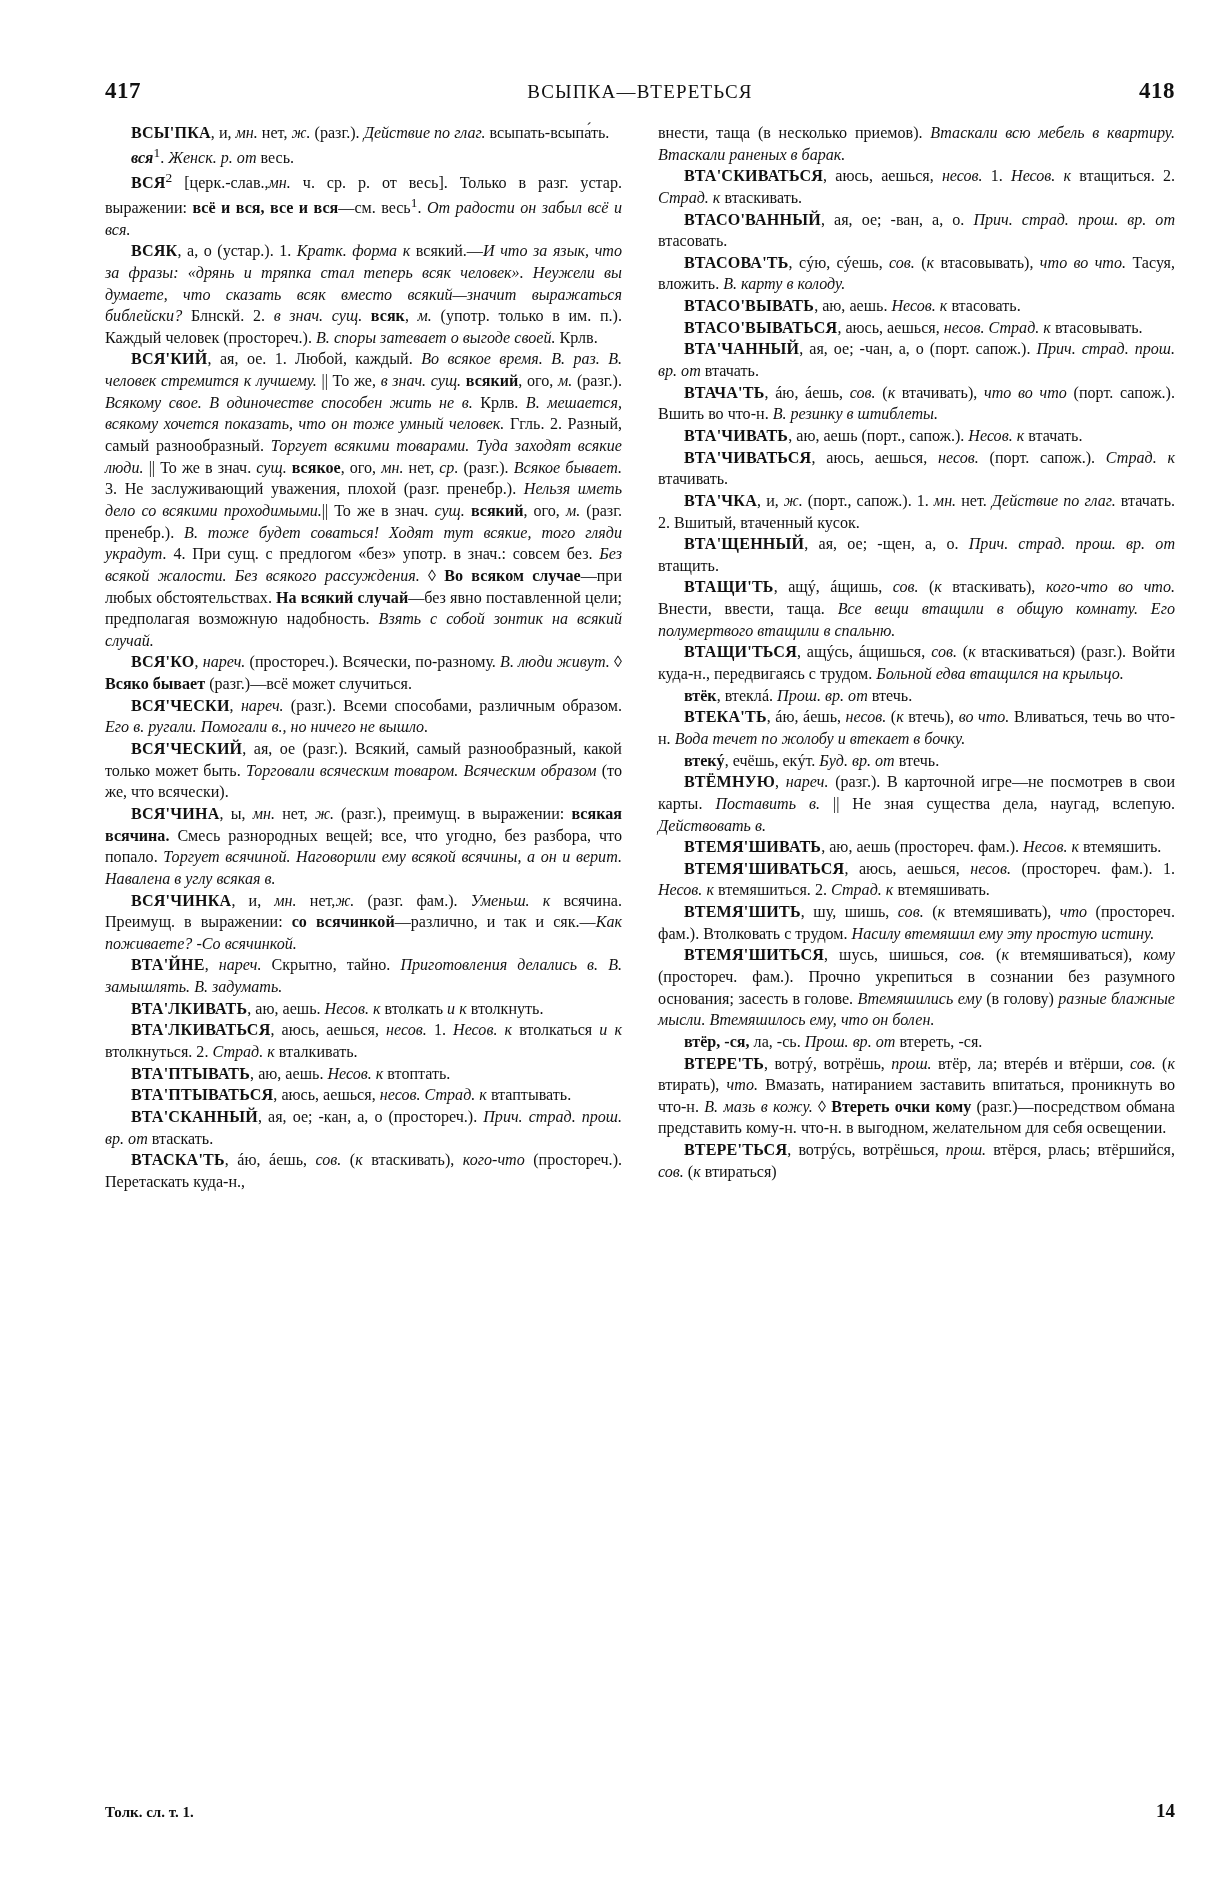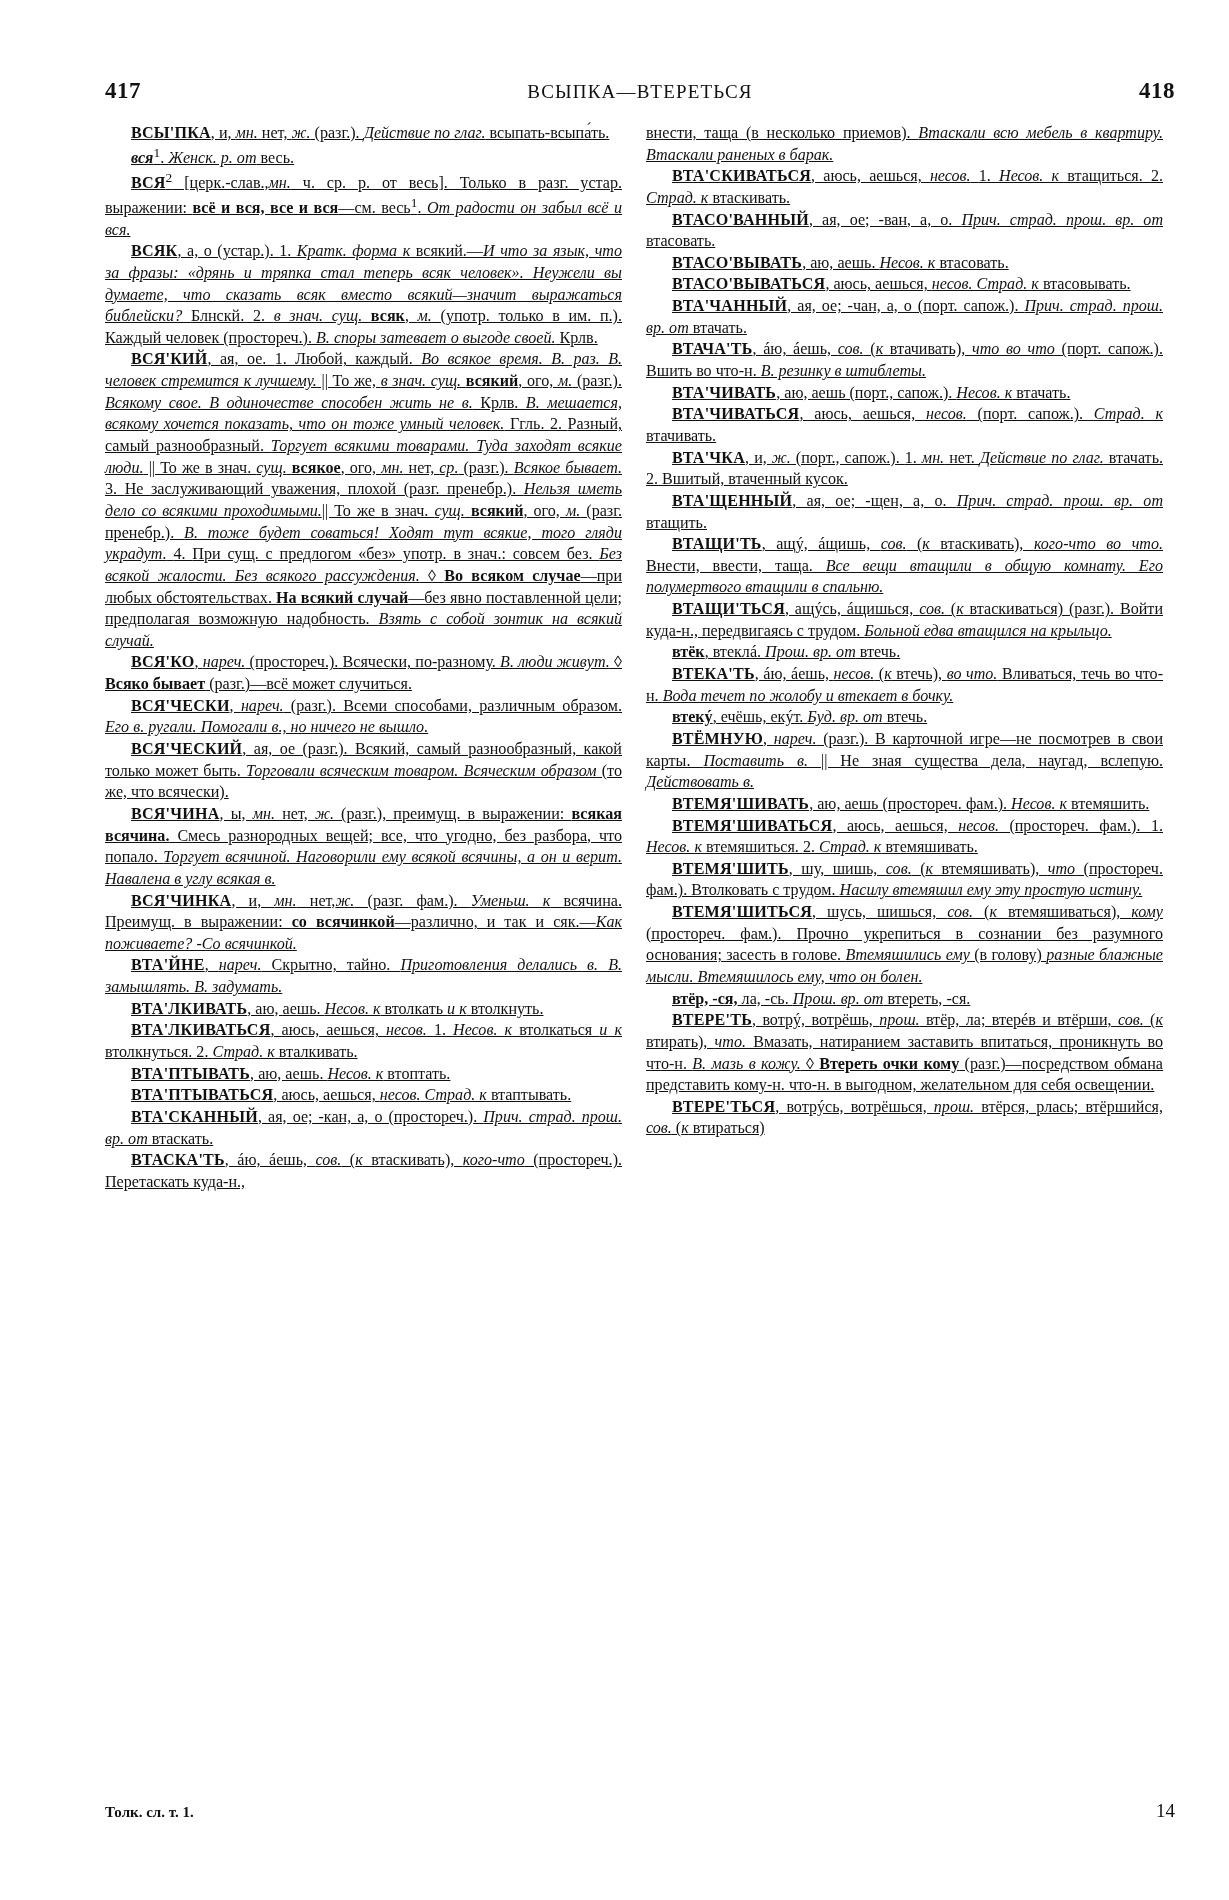--- a/index.html
+++ b/index.html
@@ -46,22 +46,21 @@
     letter-spacing: 1.2px;
   }
   
   .columns {
     position: absolute;
     left: 80px;
     top: 122px;
     width: 1070px;
     height: 1640px;
     display: flex;
-    gap: 24px;
-    text-decoration: underline;
+    gap: 36px;
   }
   .col {
     width: 517px;
     font-size: 16.1px;
     line-height: 1.345;
     text-align: justify;
     text-justify: inter-word;
     hyphens: manual;
   }
   .entry {
@@ -96,21 +95,21 @@
     align-items: baseline;
     justify-content: space-between;
   }
   .footer-left {
     font-size: 15px;
     font-weight: bold;
     font-family: "Liberation Serif", serif;
   }
   .footer-right {
     font-size: 19px;
-    font-weight: normal;
+    font-weight: bold;
   }
 </style>
 </head>
 <body>
 
 <div class="page">
 
   <div class="runhead">
     <span class="folio">417</span>
     <span class="runhead-title">ВСЫПКА—ВТЕРЕТЬСЯ</span>
@@ -134,20 +133,21 @@
         <p class="entry"><span class="hw">ВТА'ЛКИВАТЬСЯ</span>, аюсь, аешься, <span class="it">несов.</span> <span class="rm">1. </span><span class="it">Несов. к</span> втолкаться <span class="it">и к</span> втолкнуться. <span class="rm">2. </span><span class="it">Страд. к</span> вталкивать.</p>
         <p class="entry"><span class="hw">ВТА'ПТЫВАТЬ</span>, аю, аешь. <span class="it">Несов. к</span> втоптать.</p>
         <p class="entry"><span class="hw">ВТА'ПТЫВАТЬСЯ</span>, аюсь, аешься, <span class="it">несов. Страд. к</span> втаптывать.</p>
         <p class="entry"><span class="hw">ВТА'СКАННЫЙ</span>, ая, ое; -кан, а, о (простореч.). <span class="it">Прич. страд. прош. вр. от</span> втаскать.</p>
         <p class="entry"><span class="hw">ВТАСКА'ТЬ</span>, áю, áешь, <span class="it">сов.</span> (<span class="it">к</span> втаскивать), <span class="it">кого-что</span> (простореч.). Перетаскать куда-н.,</p>
       </div>
     <div class="col" id="col-right">
         <p class="entry noind">внести, таща (в несколько приемов). <span class="it">Втаскали всю мебель в квартиру. Втаскали раненых в барак.</span></p>
         <p class="entry"><span class="hw">ВТА'СКИВАТЬСЯ</span>, аюсь, аешься, <span class="it">несов.</span> <span class="rm">1. </span><span class="it">Несов. к</span> втащиться. <span class="rm">2. </span><span class="it">Страд. к</span> втаскивать.</p>
         <p class="entry"><span class="hw">ВТАСО'ВАННЫЙ</span>, ая, ое; -ван, а, о. <span class="it">Прич. страд. прош. вр. от</span> втасовать.</p>
+        <p class="entry"><span class="hw">ВТАСОВА'ТЬ</span>, сýю, сýешь, <span class="it">сов.</span> (<span class="it">к</span> втасовывать), <span class="it">что во что.</span> Тасуя, вложить. <span class="it">В. карту в колоду.</span></p>
         <p class="entry"><span class="hw">ВТАСО'ВЫВАТЬ</span>, аю, аешь. <span class="it">Несов. к</span> втасовать.</p>
         <p class="entry"><span class="hw">ВТАСО'ВЫВАТЬСЯ</span>, аюсь, аешься, <span class="it">несов. Страд. к</span> втасовывать.</p>
         <p class="entry"><span class="hw">ВТА'ЧАННЫЙ</span>, ая, ое; -чан, а, о (порт. сапож.). <span class="it">Прич. страд. прош. вр. от</span> втачать.</p>
         <p class="entry"><span class="hw">ВТАЧА'ТЬ</span>, áю, áешь, <span class="it">сов.</span> (<span class="it">к</span> втачивать), <span class="it">что во что</span> (порт. сапож.). Вшить во что-н. <span class="it">В. резинку в штиблеты.</span></p>
         <p class="entry"><span class="hw">ВТА'ЧИВАТЬ</span>, аю, аешь (порт., сапож.). <span class="it">Несов. к</span> втачать.</p>
         <p class="entry"><span class="hw">ВТА'ЧИВАТЬСЯ</span>, аюсь, аешься, <span class="it">несов.</span> (порт. сапож.). <span class="it">Страд. к</span> втачивать.</p>
         <p class="entry"><span class="hw">ВТА'ЧКА</span>, и, <span class="it">ж.</span> (порт., сапож.). <span class="rm">1. </span><span class="it">мн.</span> нет. <span class="it">Действие по глаг.</span> втачать. <span class="rm">2. </span>Вшитый, втаченный кусок.</p>
         <p class="entry"><span class="hw">ВТА'ЩЕННЫЙ</span>, ая, ое; -щен, а, о. <span class="it">Прич. страд. прош. вр. от</span> втащить.</p>
         <p class="entry"><span class="hw">ВТАЩИ'ТЬ</span>, ащý, áщишь, <span class="it">сов.</span> (<span class="it">к</span> втаскивать), <span class="it">кого-что во что.</span> Внести, ввести, таща. <span class="it">Все вещи втащили в общую комнату. Его полумертвого втащили в спальню.</span></p>
         <p class="entry"><span class="hw">ВТАЩИ'ТЬСЯ</span>, ащýсь, áщишься, <span class="it">сов.</span> (<span class="it">к</span> втаскиваться) (разг.). Войти куда-н., передвигаясь с трудом. <span class="it">Больной едва втащился на крыльцо.</span></p>

